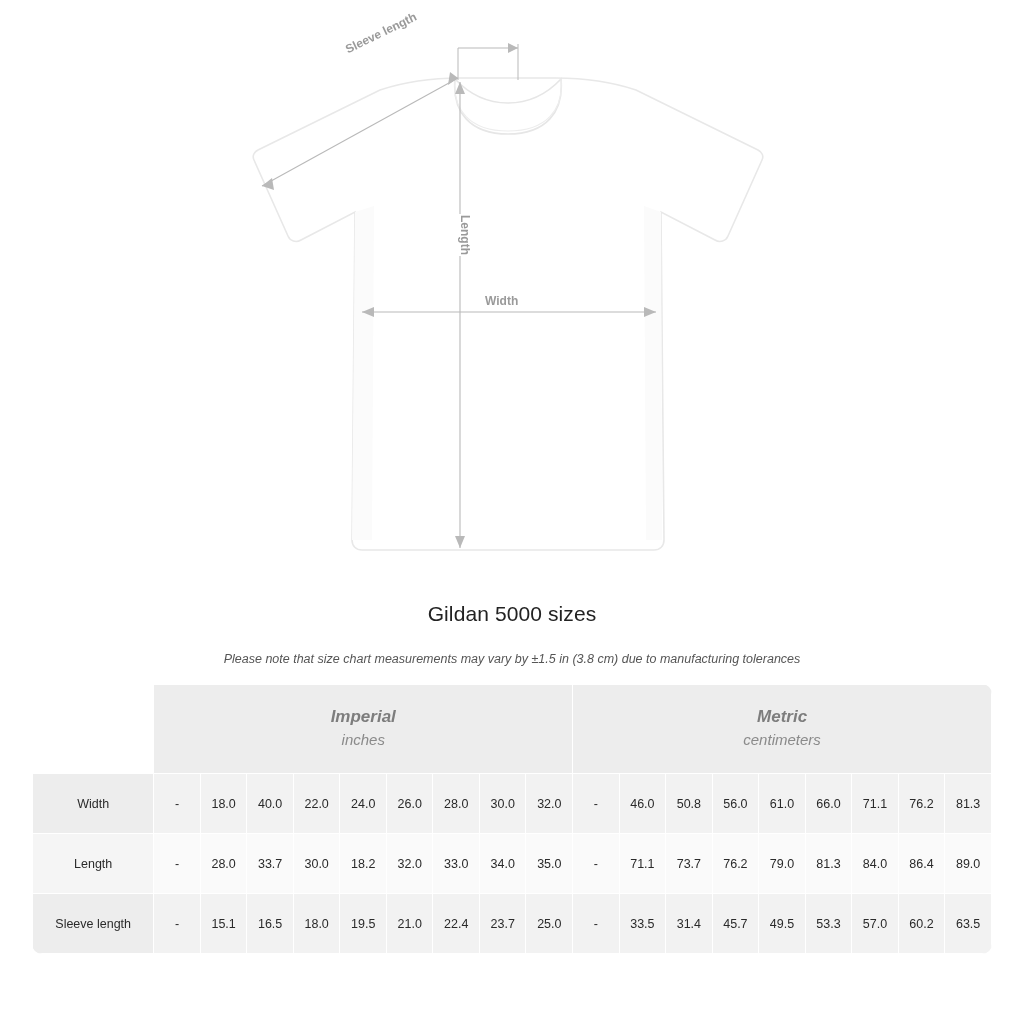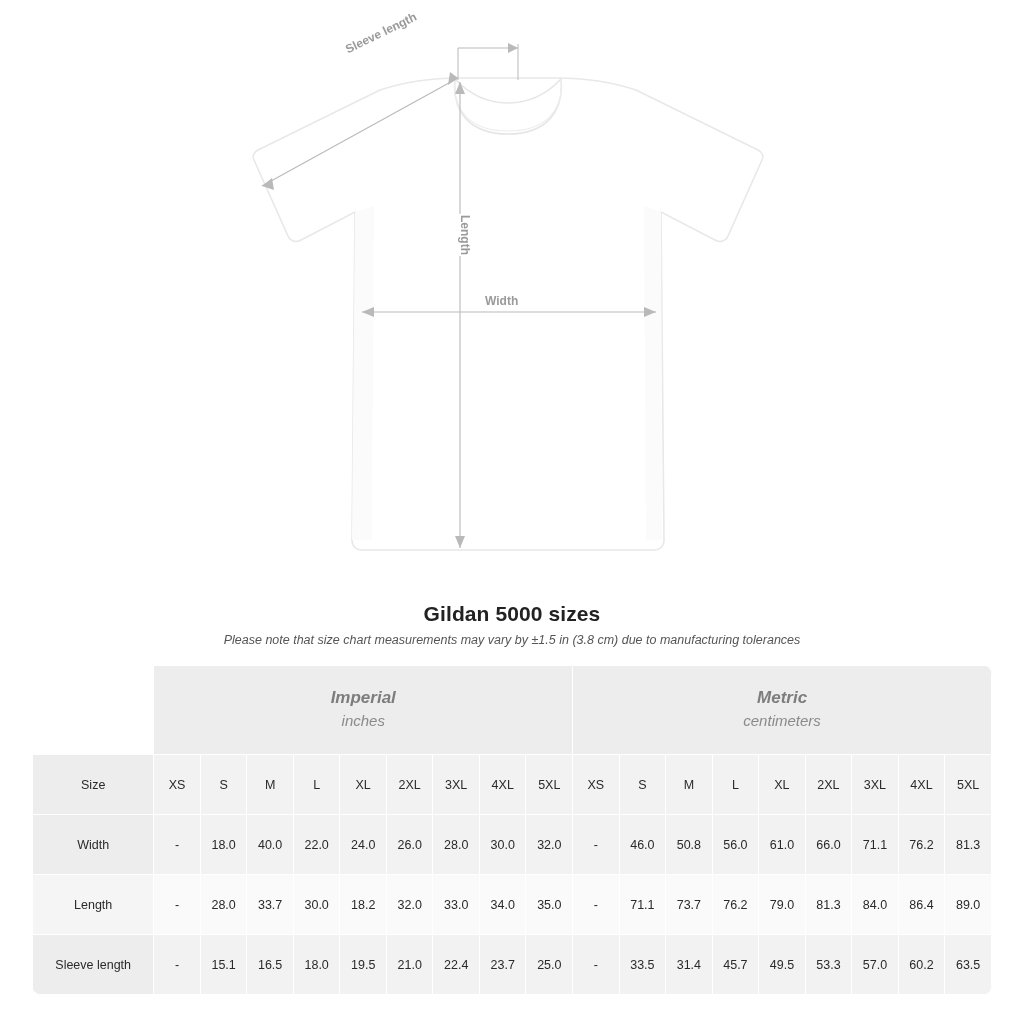--- a/index.html
+++ b/index.html
@@ -54,29 +54,29 @@
     top: 293px;
   }
 
   
   .title-block {
     text-align: center;
     margin-top: 22px;
   }
   .chart-title {
     font-size: 21px;
-    font-weight: bold;
+    font-weight: normal;
     color: #222222;
     letter-spacing: 0.1px;
   }
   .chart-note {
     font-size: 12.5px;
     font-style: italic;
     color: #555555;
-    margin-top: 7px;
+    margin-top: 26px;
   }
 
   
   .table-wrap {
     margin: 18px 32px 0 32px;
     border-radius: 10px;
     overflow: hidden;
   }
   table.size-table {
     border-collapse: collapse;
@@ -232,41 +232,20 @@
         <td class="unit-head" colspan="9">
           <div class="unit-name">Imperial</div>
           <div class="unit-sub">inches</div>
         </td>
         <td class="unit-head" colspan="9">
           <div class="unit-name">Metric</div>
           <div class="unit-sub">centimeters</div>
         </td>
       </tr>
 
-      <tr class="hdr-row">
-        <td class="rowlabel">Size</td>
-        <td>XS</td>
-        <td>S</td>
-        <td>M</td>
-        <td>L</td>
-        <td>XL</td>
-        <td>2XL</td>
-        <td>3XL</td>
-        <td>4XL</td>
-        <td>5XL</td>
-        <td>XS</td>
-        <td>S</td>
-        <td>M</td>
-        <td>L</td>
-        <td>XL</td>
-        <td>2XL</td>
-        <td>3XL</td>
-        <td>4XL</td>
-        <td>5XL</td>
-      </tr>
 
       <tr>
         <td class="rowlabel">Width</td>
         <td>-</td>
         <td>18.0</td>
         <td>40.0</td>
         <td>22.0</td>
         <td>24.0</td>
         <td>26.0</td>
         <td>28.0</td>

